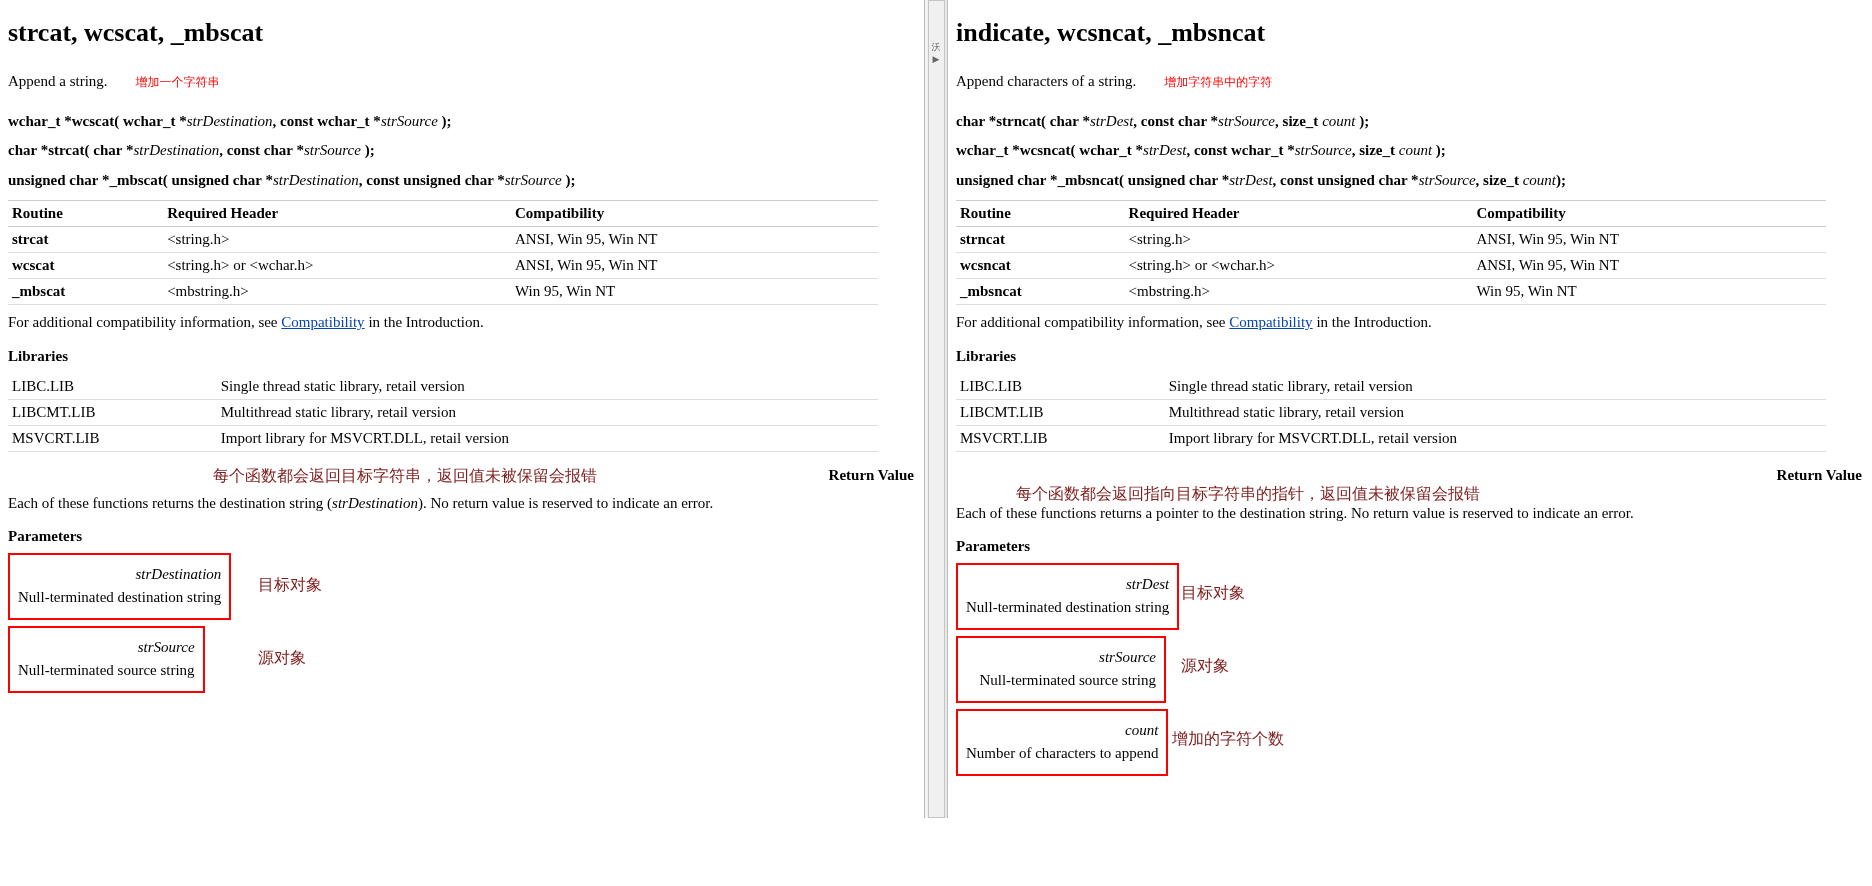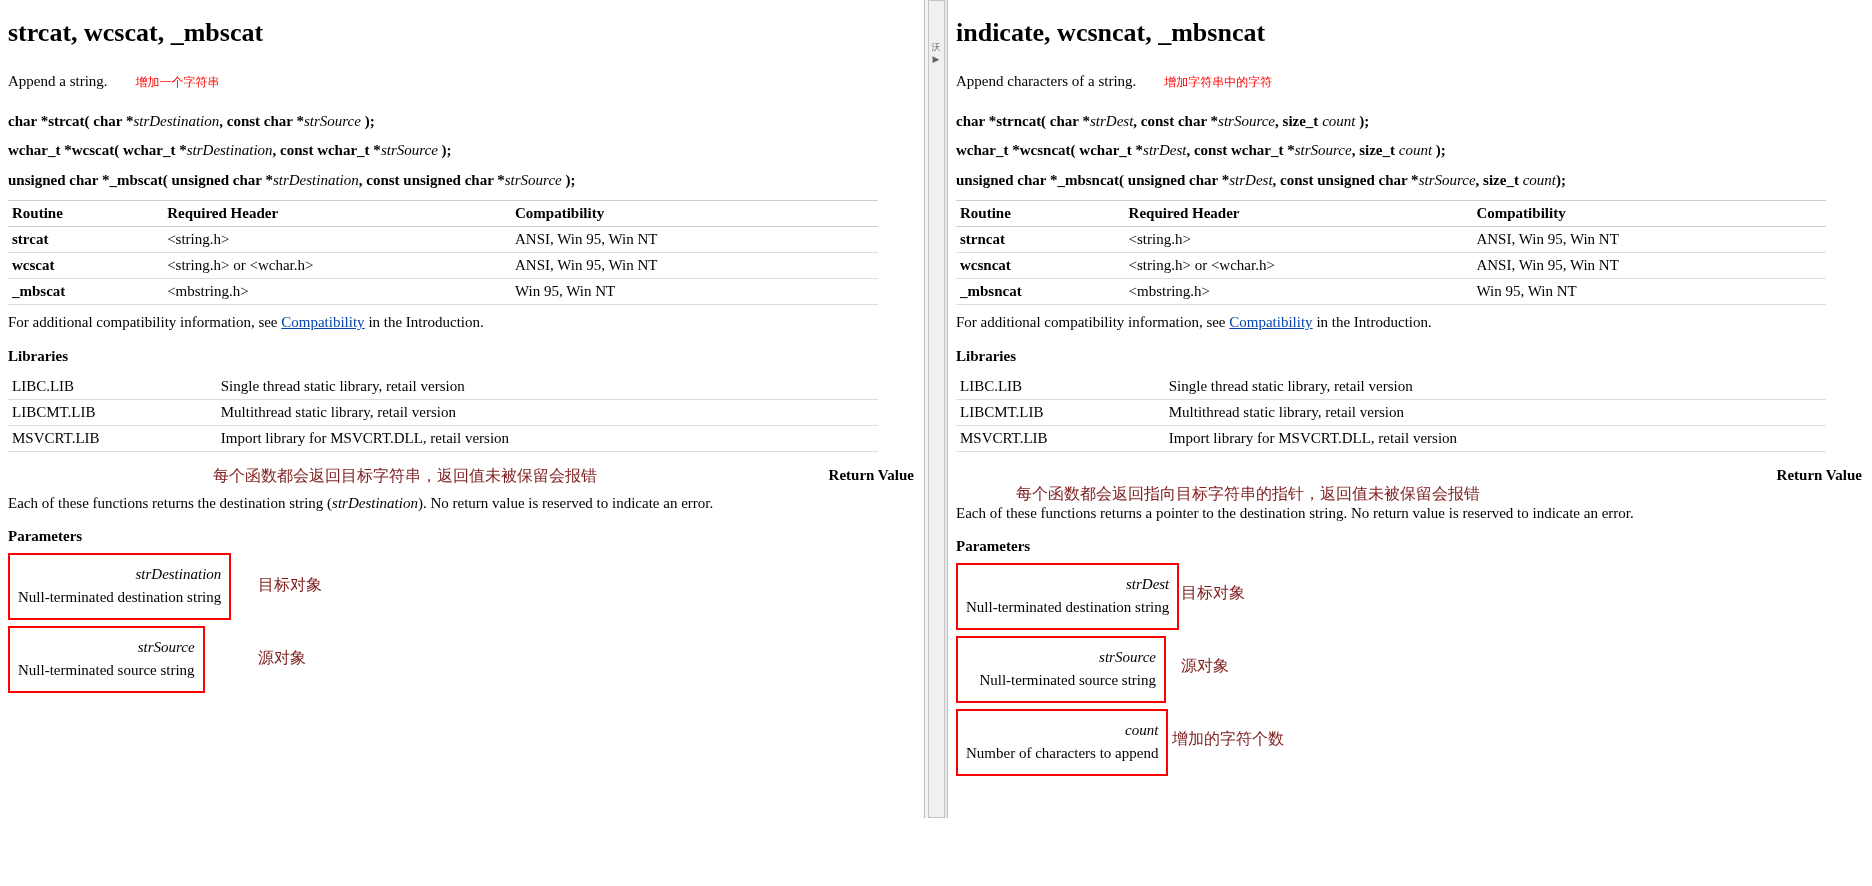--- a/index.html
+++ b/index.html
@@ -34,24 +34,24 @@
 <div class="wrap">
 
   <div class="pane left">
     <h1>strcat, wcscat, _mbscat</h1>
     <div class="inline-row">
       <p>Append a string.</p>
       <span class="anno">增加一个字符串</span>
     </div>
 
     <p class="sig">
+      <b>wchar_t *wcscat( wchar_t *</b><i>strDestination</i><b>, const wchar_t *</b><i>strSource</i><b> );</b>
+    </p>
+    <p class="sig">
       <b>char *strcat( char *</b><i>strDestination</i><b>, const char *</b><i>strSource</i><b> );</b>
-    </p>
-    <p class="sig">
-      <b>wchar_t *wcscat( wchar_t *</b><i>strDestination</i><b>, const wchar_t *</b><i>strSource</i><b> );</b>
     </p>
     <p class="sig">
       <b>unsigned char *_mbscat( unsigned char *</b><i>strDestination</i><b>, const unsigned char *</b><i>strSource</i><b> );</b>
     </p>
 
     <table class="hdrtab">
       <tbody>
           <tr>
             <th>Routine</th>
             <th style="width:40%">Required Header</th>

